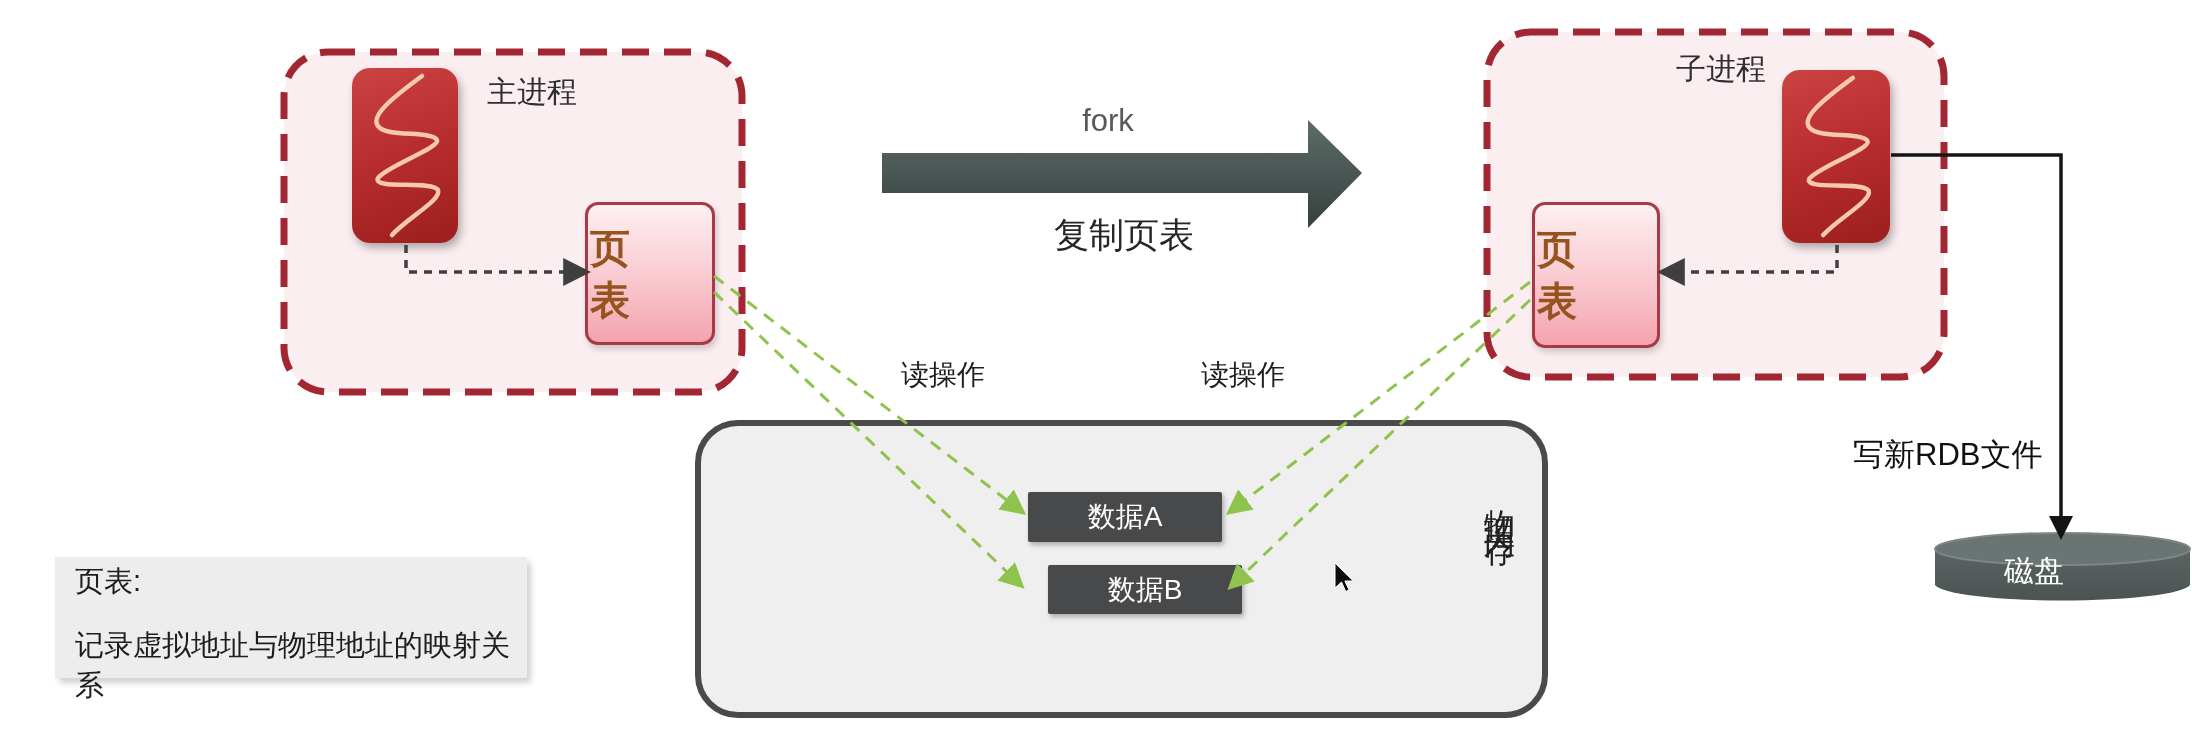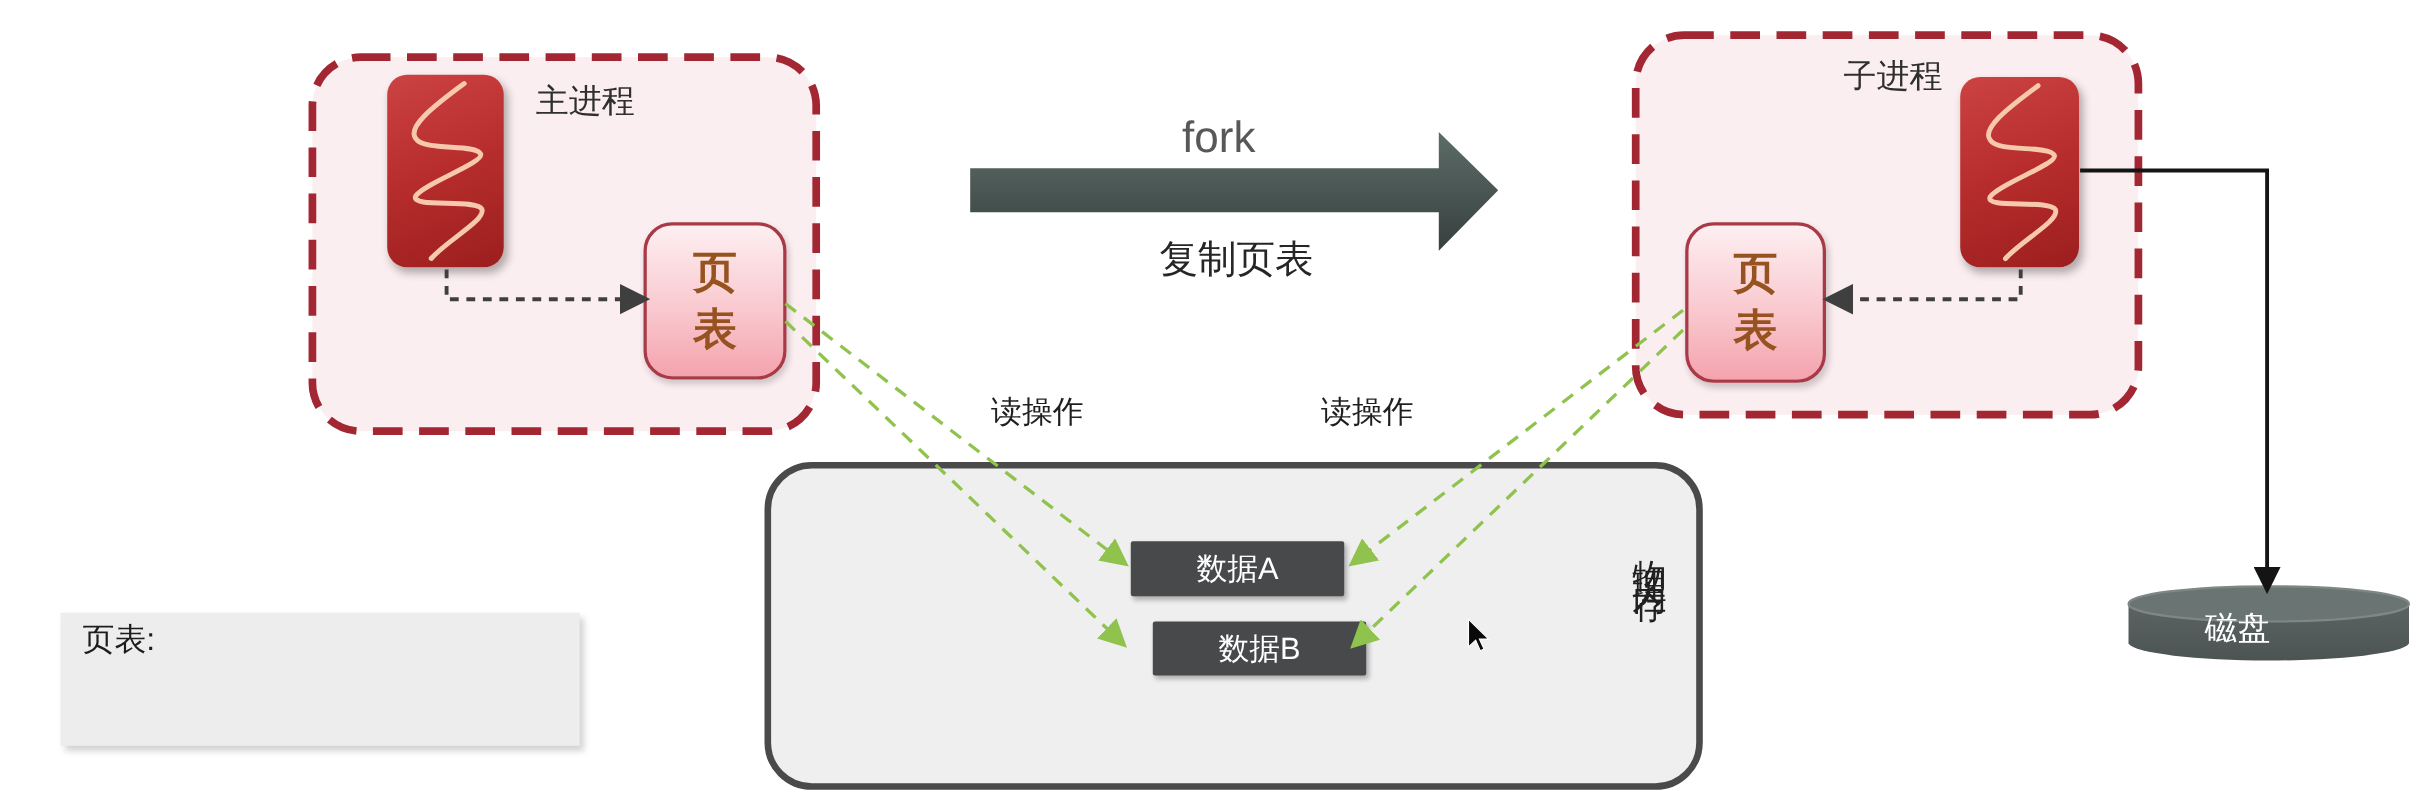--- a/index.html
+++ b/index.html
@@ -17,39 +17,39 @@
   
   .redis-icon{
     border-radius:18px;
     background:linear-gradient(160deg,#cc4343 0%,#b92e2e 45%,#9c1e1e 100%);
     box-shadow:3px 5px 8px rgba(0,0,0,0.30);
   }
   .redis-icon svg{display:block;width:100%;height:100%;}
 
   
   .pagetable{
-    border:3px solid #a83946;border-radius:26px;box-sizing:border-box;
+    border:3px solid #a83946;border-radius:13px;box-sizing:border-box;
     background:linear-gradient(180deg,#fdeff1 0%,#f9c9cf 55%,#f4a3ae 100%);
     box-shadow:2px 4px 6px rgba(0,0,0,0.18);
-    display:flex;align-items:center;justify-content:center;
+    display:flex;align-items:center;justify-content:flex-start;
   }
   .pagetable span{
     display:block;width:1.1em;font-size:40px;line-height:1.3;color:#96531f;
     word-break:break-all;text-align:center;font-weight:bold;
   }
 
   
   .databox{
     background:#47494b;border-radius:2px;color:#ffffff;
     display:flex;align-items:center;justify-content:center;
     font-size:28px;box-shadow:2px 3px 5px rgba(0,0,0,0.28);
   }
 
   .proc-title{font-size:30px;color:#2f2f2f;}
-  .fork-label{font-size:40px;color:#58585a;text-align:center;}
+  .fork-label{font-size:31px;color:#58585a;text-align:center;}
   .fork-sublabel{font-size:35px;color:#262626;text-align:center;}
   .read-label{font-size:28px;color:#1f1f1f;}
   .memory-label{
     writing-mode:vertical-rl;text-orientation:upright;
     font-size:31px;letter-spacing:9px;color:#202020;
   }
   .rdb-note{font-size:31px;line-height:38px;color:#101010;}
   .disk-label{font-size:30px;color:#ffffff;text-align:center;z-index:4;}
 
   .note-box{
@@ -119,25 +119,27 @@
 
   <div class="abs node databox" style="left:1028px;top:492px;width:194px;height:50px;">
     <span>数据A</span>
   </div>
   <div class="abs node databox" style="left:1028px;top:565px;width:194px;height:49px;margin-left:20px;">
     <span>数据B</span>
   </div>
   <div class="abs label memory-label" style="left:1478px;top:485px;">物理内存</div>
 
   <div class="abs label rdb-note" style="left:1853px;top:436px;">
+    <div>写新RDB文件</div>
   </div>
   <div class="abs disk-label" style="left:1984px;top:551px;width:100px;">磁盘</div>
 
   <div class="abs node note-box" style="left:55px;top:557px;">
     <div class="l1">页表:</div>
+    <div class="l2">记录虚拟地址与物理地址的映射关系</div>
   </div>
 
   <svg id="fg-layer" class="layer" viewBox="0 0 2192 730" xmlns="http://www.w3.org/2000/svg">
     <defs>
       <marker id="mDark" viewBox="0 0 10 10" refX="1" refY="5" markerWidth="8" markerHeight="8" orient="auto">
         <path d="M0,0 L10,5 L0,10 Z" fill="#3f3f3f"></path>
       </marker>
       <marker id="mGreen" viewBox="0 0 10 10" refX="1" refY="5" markerWidth="8.5" markerHeight="8.5" orient="auto">
         <path d="M0,0 L10,5 L0,10 Z" fill="#8fc34d"></path>
       </marker>

